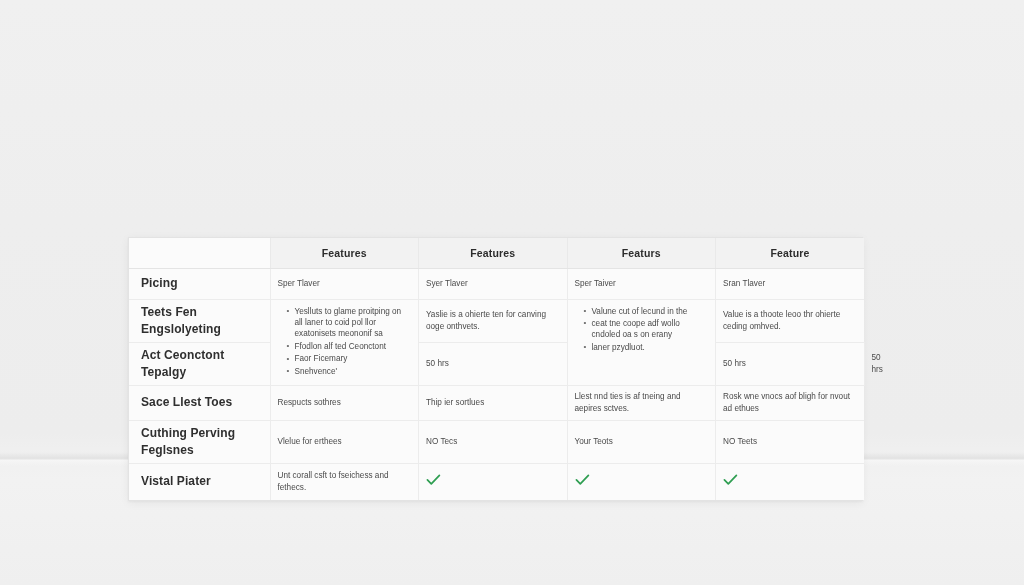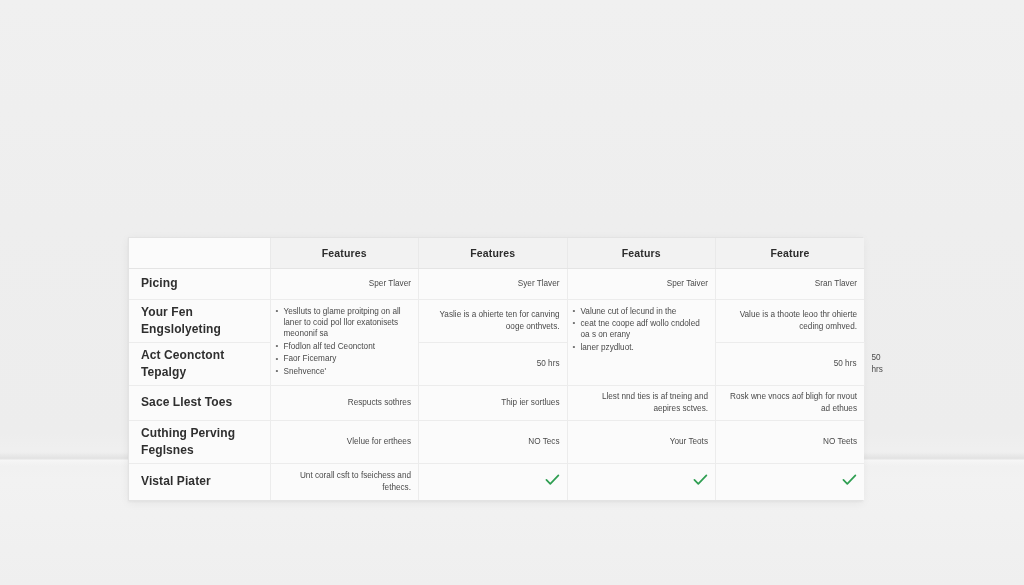--- a/index.html
+++ b/index.html
@@ -81,21 +81,21 @@
     border-left: none;
   }
 
   
   tbody td {
     border-top: 1px solid #ececec;
     border-left: 1px solid #ececec;
     background: #fbfbfb;
     font-size: 8.2px;
     color: #4a4a4a;
-    text-align: right;
+    text-align: left;
     vertical-align: middle;
     padding: 4px 7px;
     line-height: 1.42;
   }
   tbody tr:first-child td { border-top: none; }
 
   tbody td.row-label {
     border-left: none;
     text-align: left;
     padding-left: 12px;
@@ -109,21 +109,21 @@
   tbody tr.r-feature  td { height: 35px; }
   tbody tr.r-account  td { height: 35px; }
   tbody tr.r-storage  td { height: 35px; }
   tbody tr.r-cutting  td { height: 35px; }
   tbody tr.r-visual   td { height: 37px; }
 
   td.bullet-cell {
     text-align: left;
     vertical-align: top;
     padding-top: 6px;
-    padding-left: 5px;
+    padding-left: 16px;
   }
   td.bullet-cell ul {
     list-style: none;
     margin: 0;
     padding: 0;
   }
   td.bullet-cell li {
     position: relative;
     padding-left: 8px;
     margin-bottom: 1px;
@@ -173,21 +173,21 @@
 
       <tr class="r-pricing">
         <td class="row-label">Picing</td>
         <td>Sper Tlaver</td>
         <td>Syer Tlaver</td>
         <td>Sper Taiver</td>
         <td>Sran Tlaver</td>
       </tr>
 
       <tr class="r-feature">
-        <td class="row-label">Your Fen Engslolyeting</td>
+        <td class="row-label">Teets Fen Engslolyeting</td>
         <td class="bullet-cell" rowspan="2">
           <ul>
             <li>Yeslluts to glame proitping on all laner to coid pol llor exatonisets meononif sa</li>
             <li>Ffodlon alf ted Ceonctont</li>
             <li>Faor Ficemary</li>
             <li>Snehvence'</li>
           </ul>
         </td>
         <td>Yaslie is a ohierte ten for canving ooge onthvets.</td>
         <td class="bullet-cell" rowspan="2">

